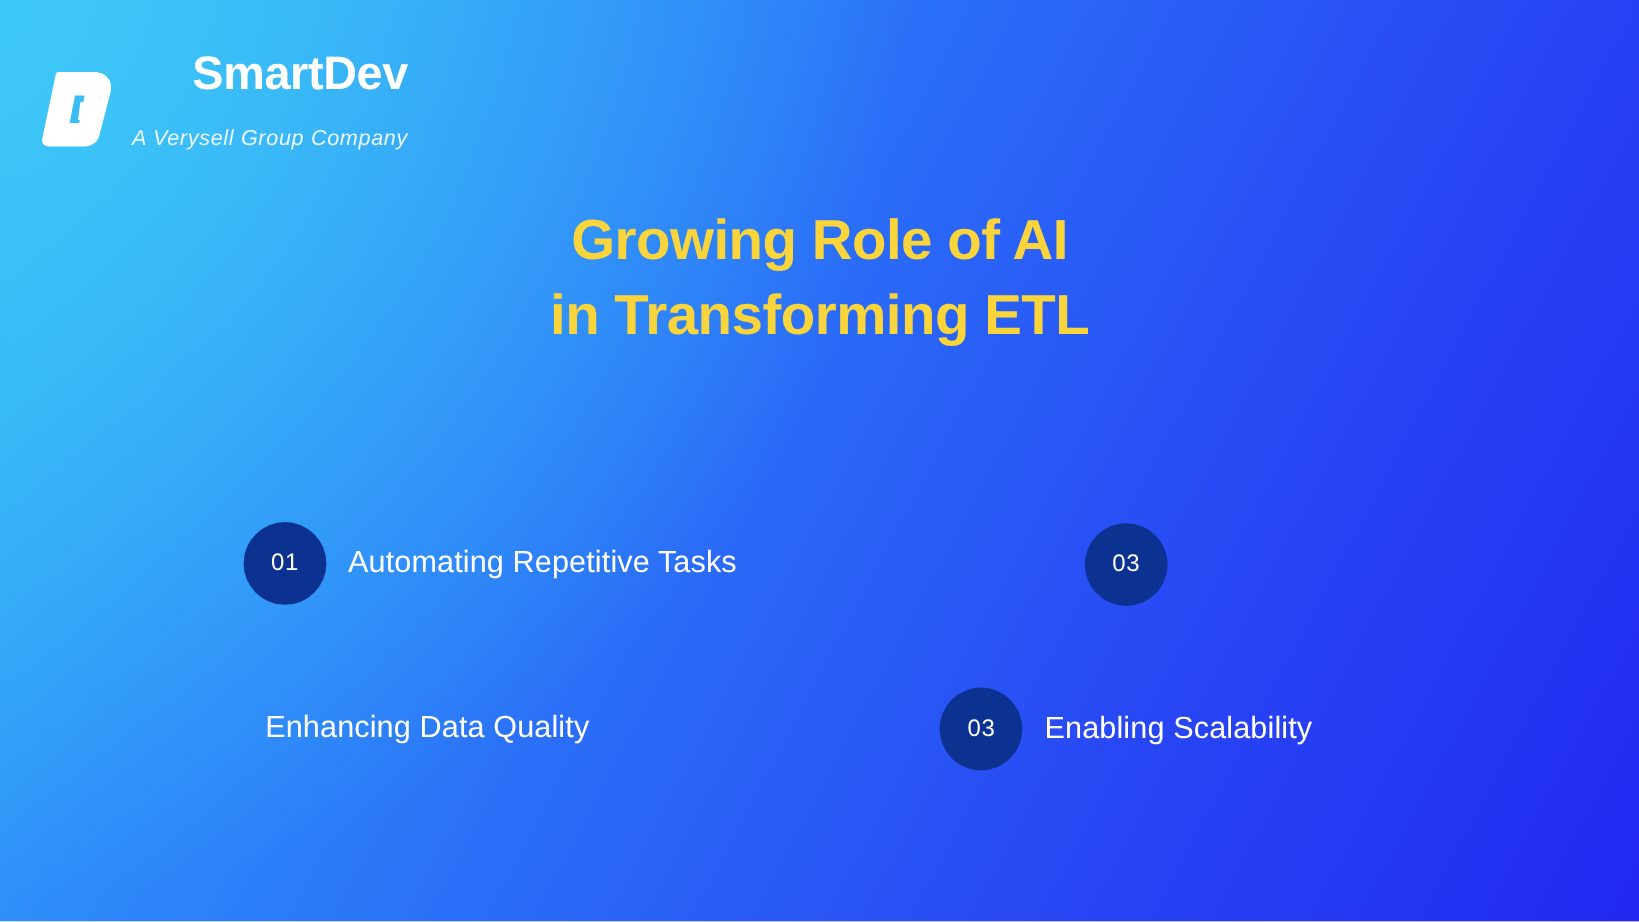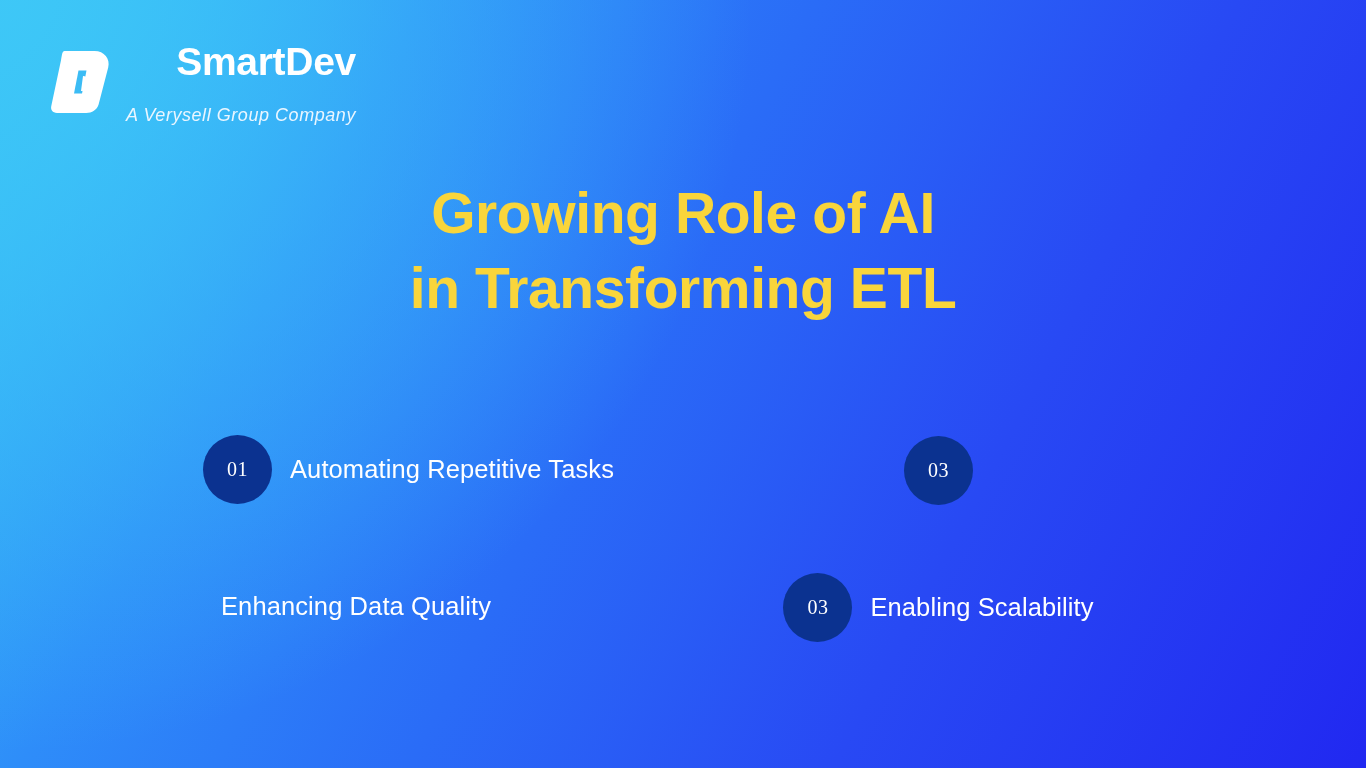--- a/index.html
+++ b/index.html
@@ -25,24 +25,24 @@
         #2E8DF9 24%,
         #2A6CF7 46%,
         #2849F4 70%,
         #2128F1 100%);
     overflow: hidden;
   }
 
   
   .logo {
     position: absolute;
-    left: 50px;
+    left: 34px;
     top: 41px;
     display: flex;
-    align-items: center;
+    align-items: flex-end;
   }
   .logo-mark {
     width: 62px;
     height: 66px;
     flex: 0 0 auto;
     display: block;
   }
   .logo-text-wrap {
     margin-left: 14px;
     display: flex;
@@ -69,21 +69,21 @@
   }
 
   
   .title {
     position: absolute;
     left: 0;
     right: 0;
     top: 138px;
     text-align: center;
     color: #F9D53B;
-    font-size: 57px;
+    font-size: 47px;
     font-weight: bold;
     line-height: 1.31;
     letter-spacing: -0.4px;
   }
   .title-line { display: block; }
 
   
   .features {
     position: absolute;
     left: 203px;
@@ -104,21 +104,20 @@
     height: 69px;
     border-radius: 50%;
     background: #0B3290;
     color: #ffffff;
     display: flex;
     align-items: center;
     justify-content: center;
     font-size: 20px;
     font-weight: normal;
     letter-spacing: 0.5px;
-    font-family: Liberation Serif, serif;
   }
   .feature-label {
     margin-left: 18px;
     color: #ffffff;
     font-size: 25.5px;
     line-height: 1.2;
     letter-spacing: 0.1px;
     white-space: nowrap;
   }
 </style>

